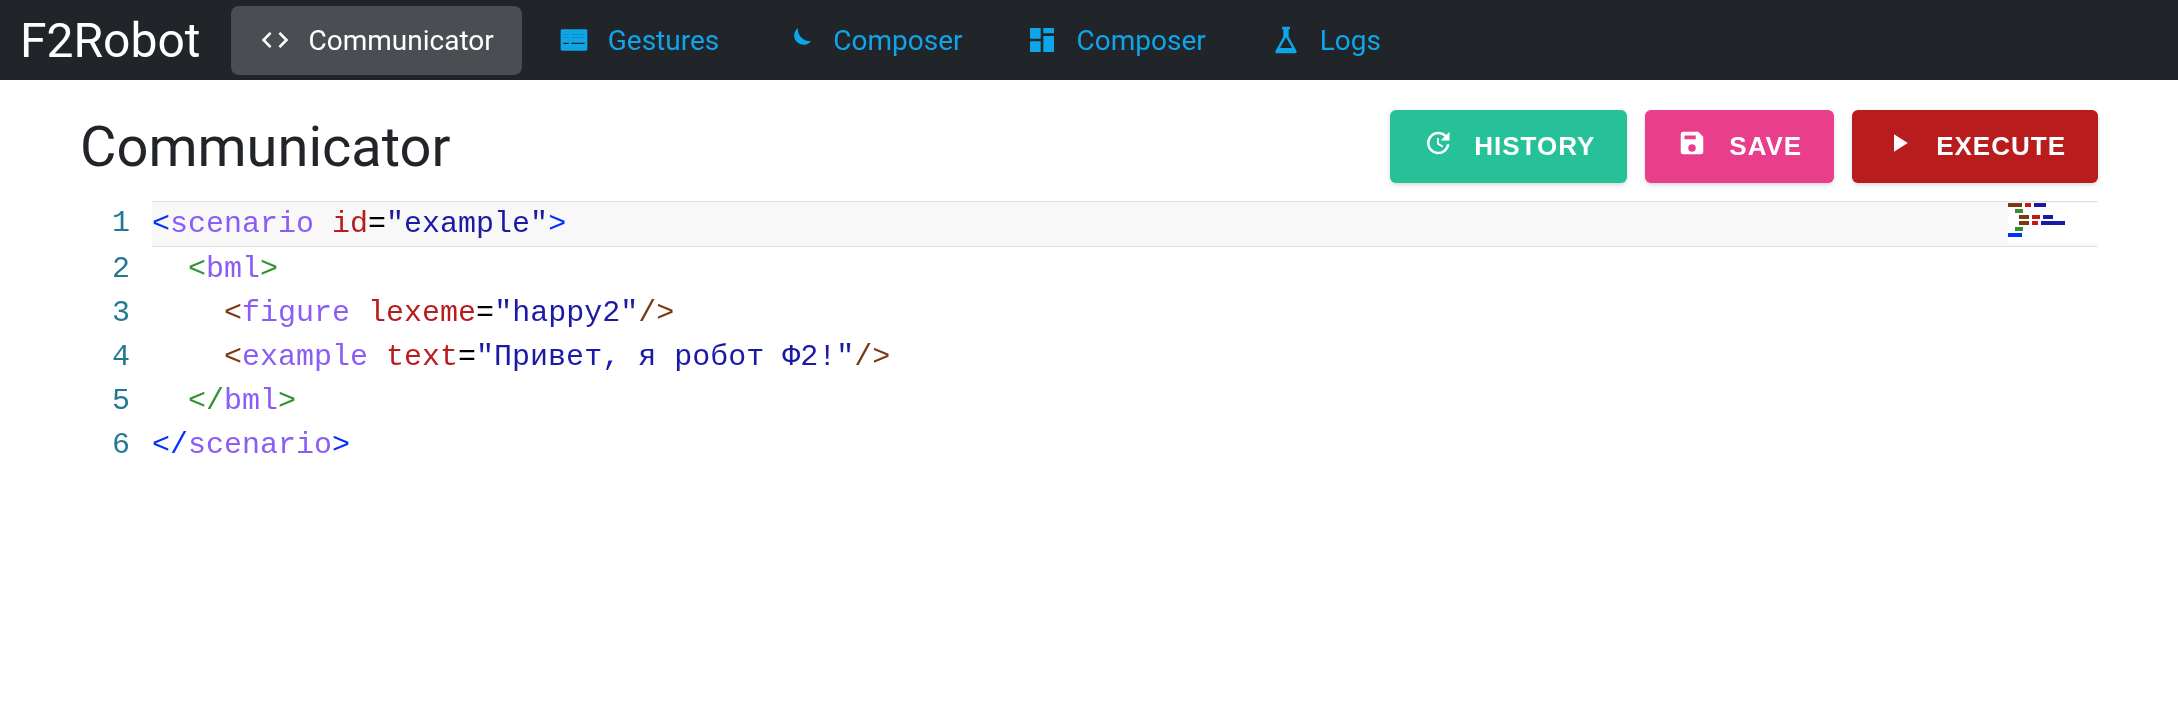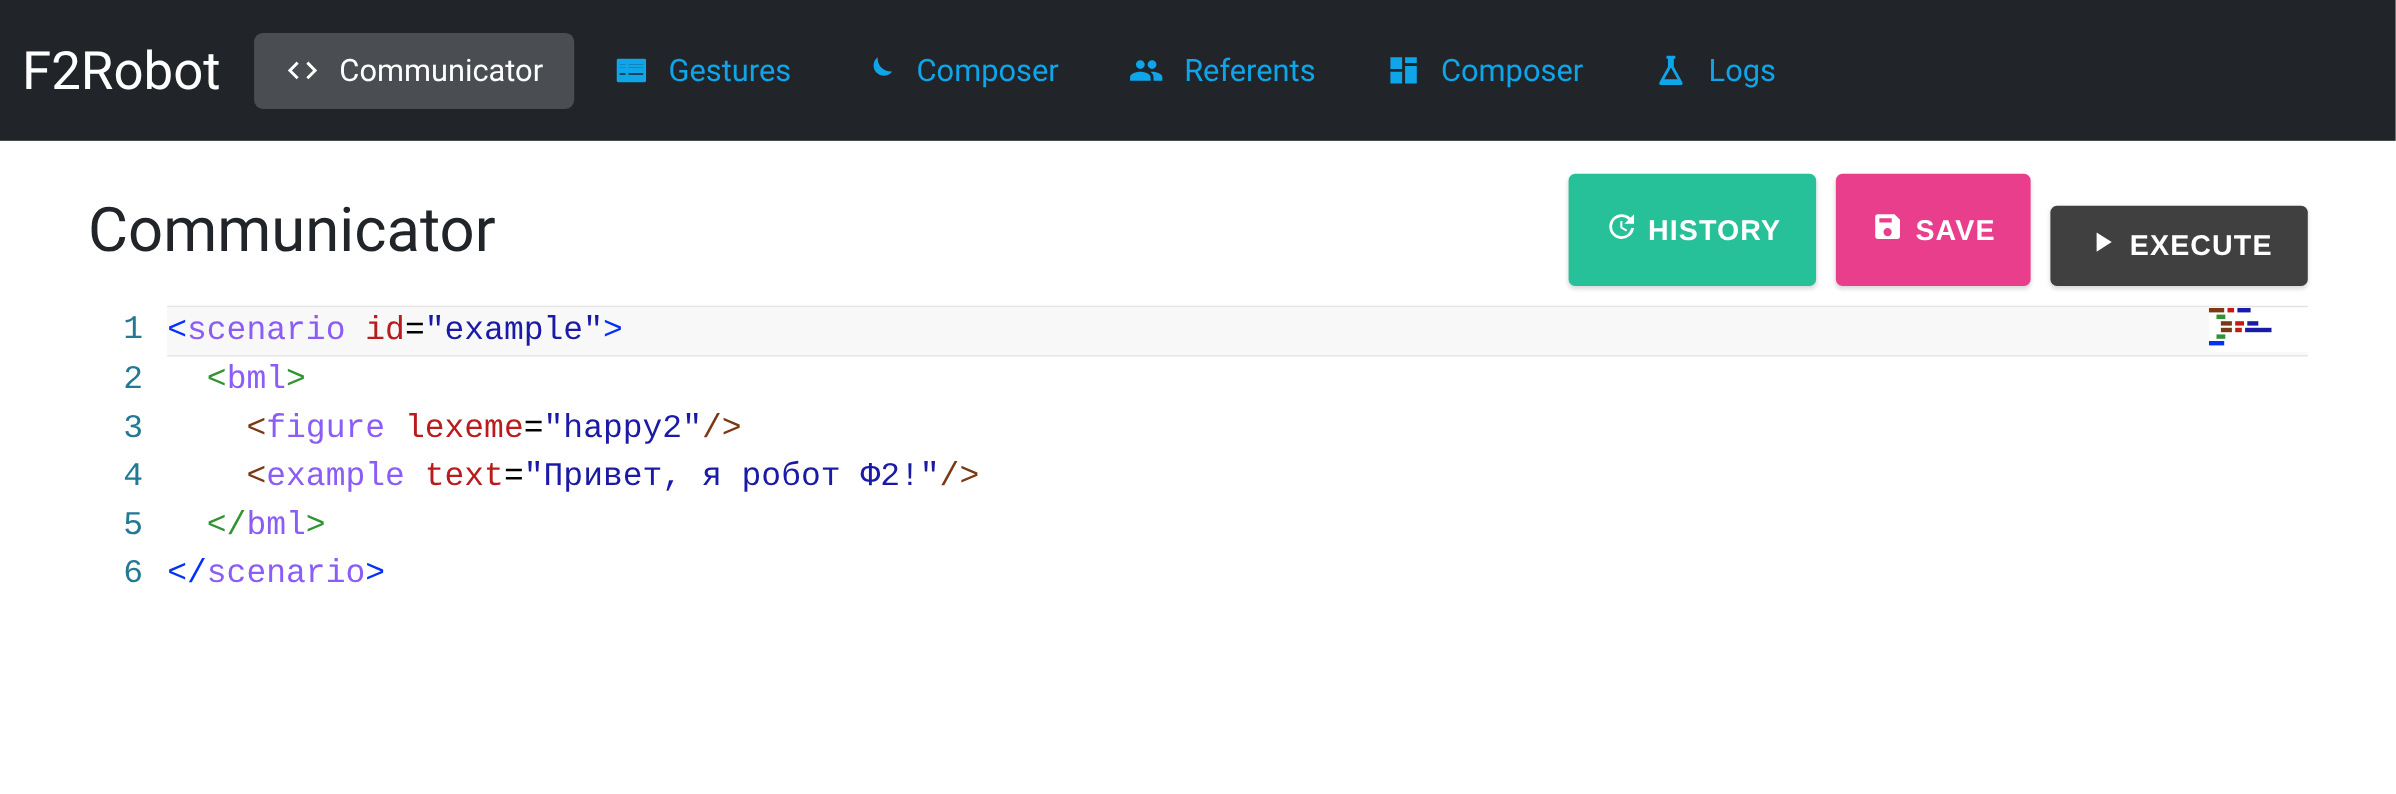--- a/index.html
+++ b/index.html
@@ -6,21 +6,21 @@
 body {
   font-family: -apple-system, BlinkMacSystemFont, "Segoe UI", Roboto, "Helvetica Neue", Arial, sans-serif;
   background: #fff;
   width: 2178px;
 }
 .navbar {
   background: #212529;
   display: flex;
   align-items: center;
   padding: 0 20px;
-  height: 128px;
+  height: 80px;
 }
 .brand {
   color: #fff;
   font-size: 48px;
   font-weight: 400;
   margin-right: 30px;
   padding: 10px 0;
 }
 .nav-items {
   display: flex;
@@ -66,39 +66,39 @@
   color: #212529;
   font-weight: 400;
 }
 .actions {
   display: flex;
   gap: 18px;
 }
 .btn {
   display: flex;
   align-items: center;
-  gap: 10px;
+  gap: 22px;
   padding: 18px 32px;
   border: none;
   border-radius: 6px;
   font-size: 26px;
   font-weight: 600;
   letter-spacing: 1px;
   color: #fff;
   cursor: pointer;
   box-shadow: 0 2px 4px rgba(0,0,0,0.15);
 }
 .btn svg {
   width: 30px;
   height: 30px;
   fill: currentColor;
 }
 .btn-history { background: #26c198; }
 .btn-save    { background: #e83e8c; }
-.btn-execute { background: #404040; margin-top: 29px; }
+.btn-execute { background: #b91c1c; }
 .editor {
   position: relative;
   font-family: "Menlo", "Consolas", "Courier New", monospace;
   font-size: 30px;
   line-height: 44px;
   margin-left: 20px;
 }
 .minimap {
   position: absolute;
   right: 0;
@@ -169,28 +169,20 @@
         <span class="icon">
           <svg viewBox="0 0 24 24">
             <path d="M21 12.79A9 9 0 0 1 11.21 3 7 7 0 1 0 21 12.79z"></path>
           </svg>
         </span>
         <span>Composer</span>
       </div>
       <div class="nav-item">
         <span class="icon">
           <svg viewBox="0 0 24 24">
-            <path d="M16 11c1.66 0 3-1.34 3-3s-1.34-3-3-3-3 1.34-3 3 1.34 3 3 3zm-8 0c1.66 0 3-1.34 3-3S9.66 5 8 5 5 6.34 5 8s1.34 3 3 3zm0 2c-2.33 0-7 1.17-7 3.5V19h14v-2.5C15 14.17 10.33 13 8 13zm8 0c-.29 0-.62.02-.97.05 1.16.84 1.97 1.97 1.97 3.45V19h6v-2.5c0-2.33-4.67-3.5-7-3.5z"></path>
-          </svg>
-        </span>
-        <span>Referents</span>
-      </div>
-      <div class="nav-item">
-        <span class="icon">
-          <svg viewBox="0 0 24 24">
             <path d="M3 3h8v8H3V3zm10 0h8v4h-8V3zm0 6h8v12h-8V9zM3 13h8v8H3v-8z"></path>
           </svg>
         </span>
         <span>Composer</span>
       </div>
       <div class="nav-item">
         <span class="icon">
           <svg viewBox="0 0 24 24">
             <path d="M9 2v2h1v5.5L4.2 20c-.6 1 .1 2 1.3 2h13c1.2 0 1.9-1 1.3-2L14 9.5V4h1V2H9zm3 8 4.5 8h-9L12 10z"></path>
           </svg>

